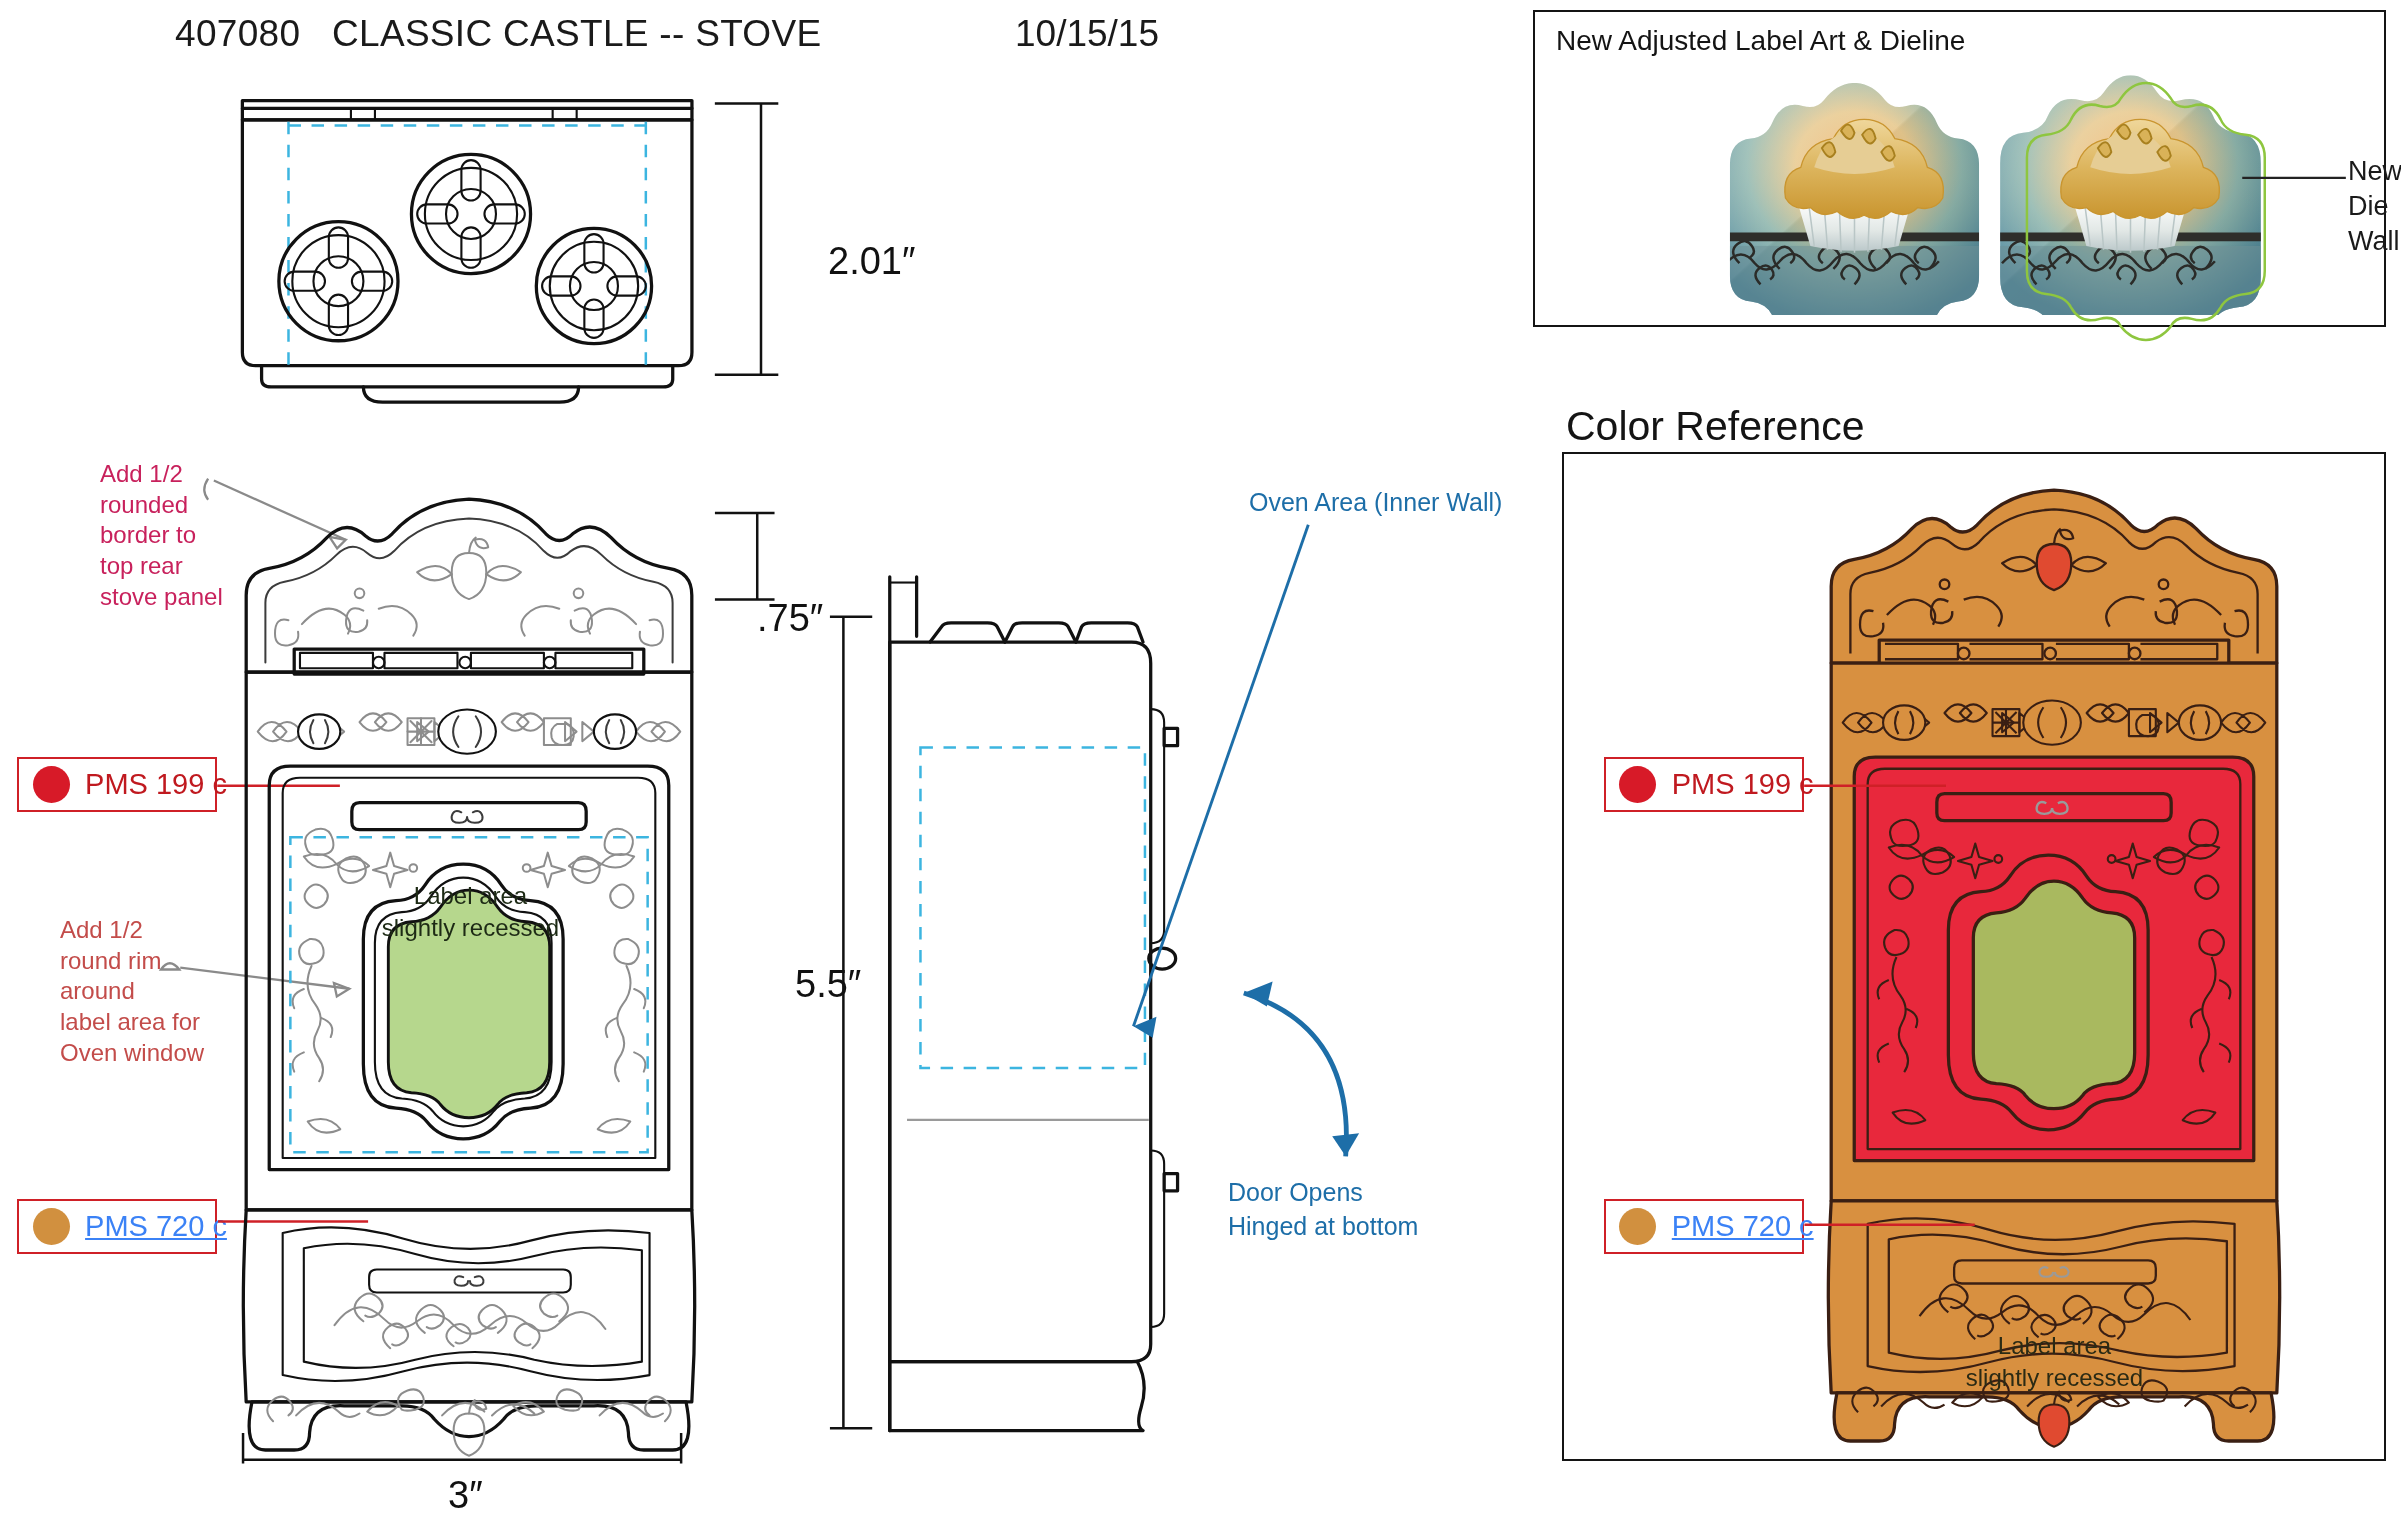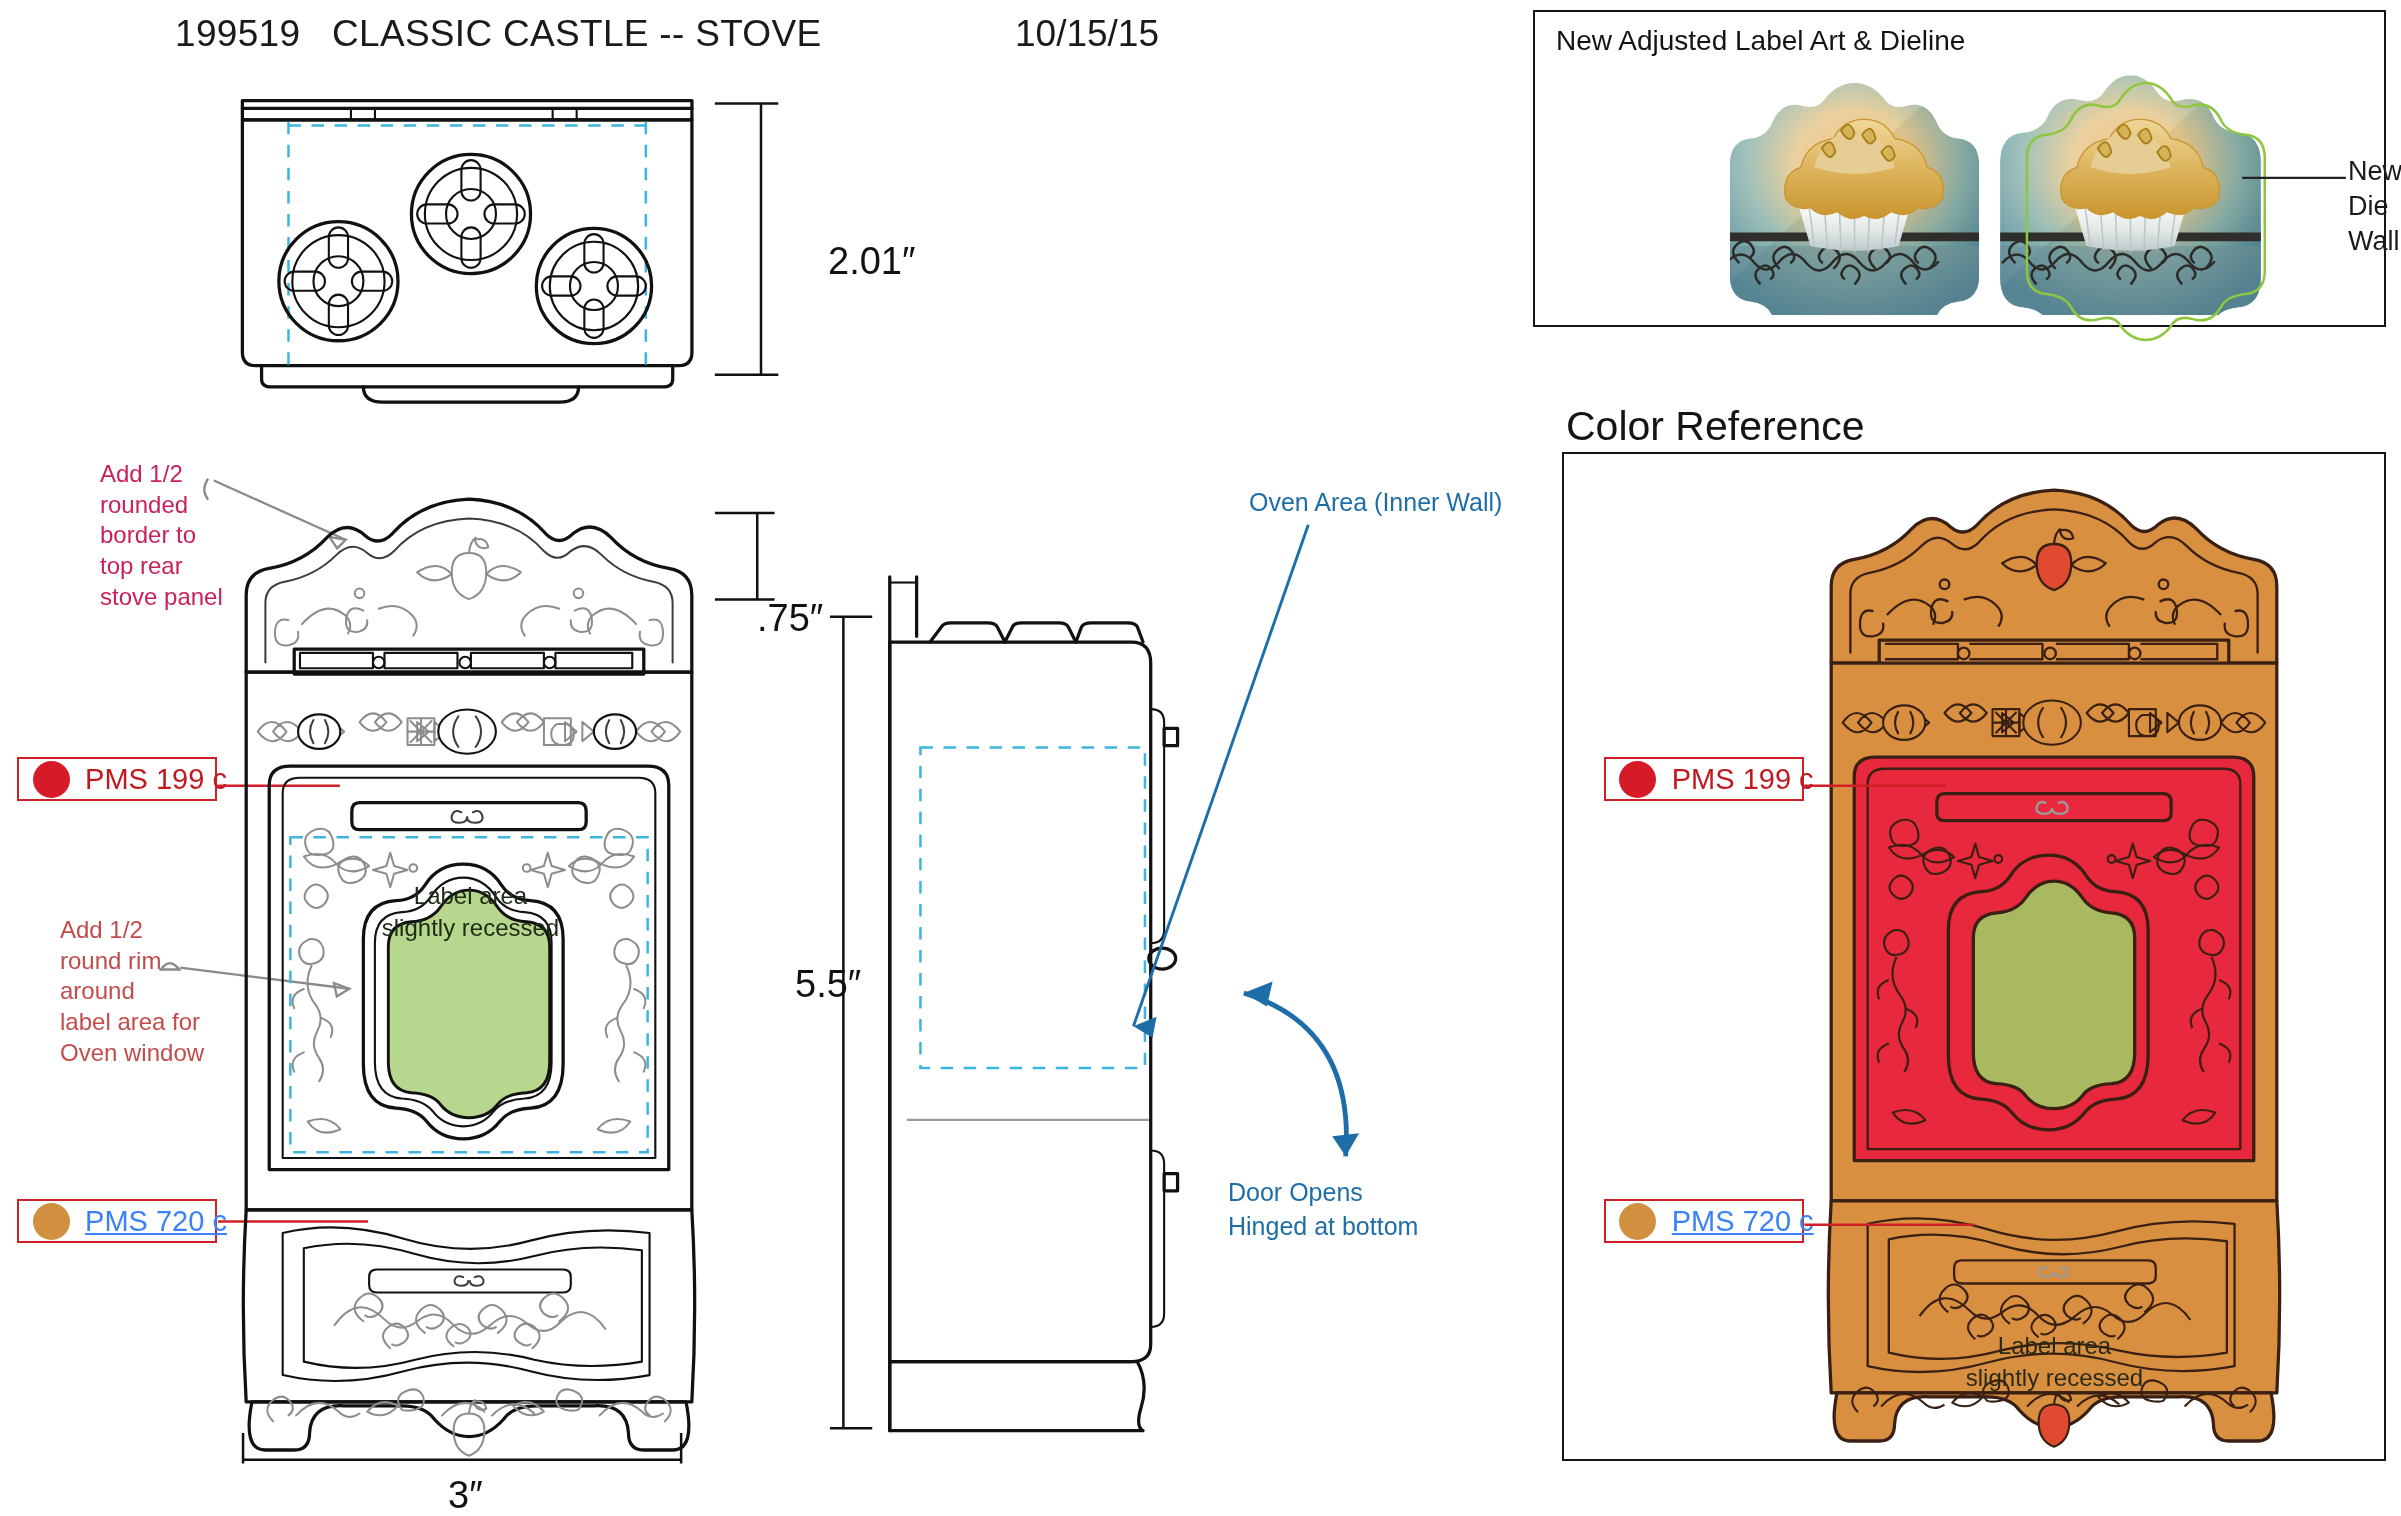--- a/index.html
+++ b/index.html
@@ -32,21 +32,21 @@
 
   
   .dim { font-size: 38px; color: #111; }
 
   
   .pms-chip {
     display: flex; align-items: center; gap: 15.4px;
     border: 2.9px solid #cf2027;
     background: #fff;
     padding: 6.7px 21px 6.7px 13.4px;
-    height: 44px;
+    height: 55px;
   }
   .pms-dot { width: 37px; height: 37px; border-radius: 50%; flex: 0 0 auto; }
   .pms-label { font-size: 29px; white-space: nowrap; }
   .pms-label.red { color: #c0191f; }
   .pms-label.dark { color: #3b82f6; text-decoration: underline; }
 
   
   .panel-box { border: 2.9px solid #141414; background: #fff; }
   .panel-caption { font-size: 28px; color: #141414; }
   #color-ref-heading { font-size: 41px; color: #141414; }
@@ -64,21 +64,21 @@
   .orn { fill: none; stroke: #8d8d8d; stroke-width: 2.1; stroke-linecap: round; stroke-linejoin: round; }
   .orn-d { fill: none; stroke: #3c3c3c; stroke-width: 2.1; stroke-linecap: round; stroke-linejoin: round; }
   .dash-cy { fill: none; stroke: #3cb5e0; stroke-width: 2.6; stroke-dasharray: 13 11; }
   .dim-line { stroke: #111; stroke-width: 2.6; fill: none; }
 </style>
 </head>
 <body>
 
 <div id="root">
 
-  <div class="abs" id="doc-title">199519   CLASSIC CASTLE -- STOVE</div>
+  <div class="abs" id="doc-title">407080   CLASSIC CASTLE -- STOVE</div>
   <div class="abs" id="doc-date">10/15/15</div>
 
   <div class="abs" style="left:221px; top:91px; width:500px; height:317px;">
     <svg width="500" height="317" viewBox="0 0 520 330">
 
       <rect x="22" y="10" width="468" height="8" class="ln" fill="#fff"></rect>
       <path class="ln" d="M22 18 L22 30 L490 30 L490 18" fill="#fff"></path>
 
       <path class="ln-thin" d="M135 18 L135 30 M160 18 L160 30 M345 18 L345 30 M370 18 L370 30"></path>
 

